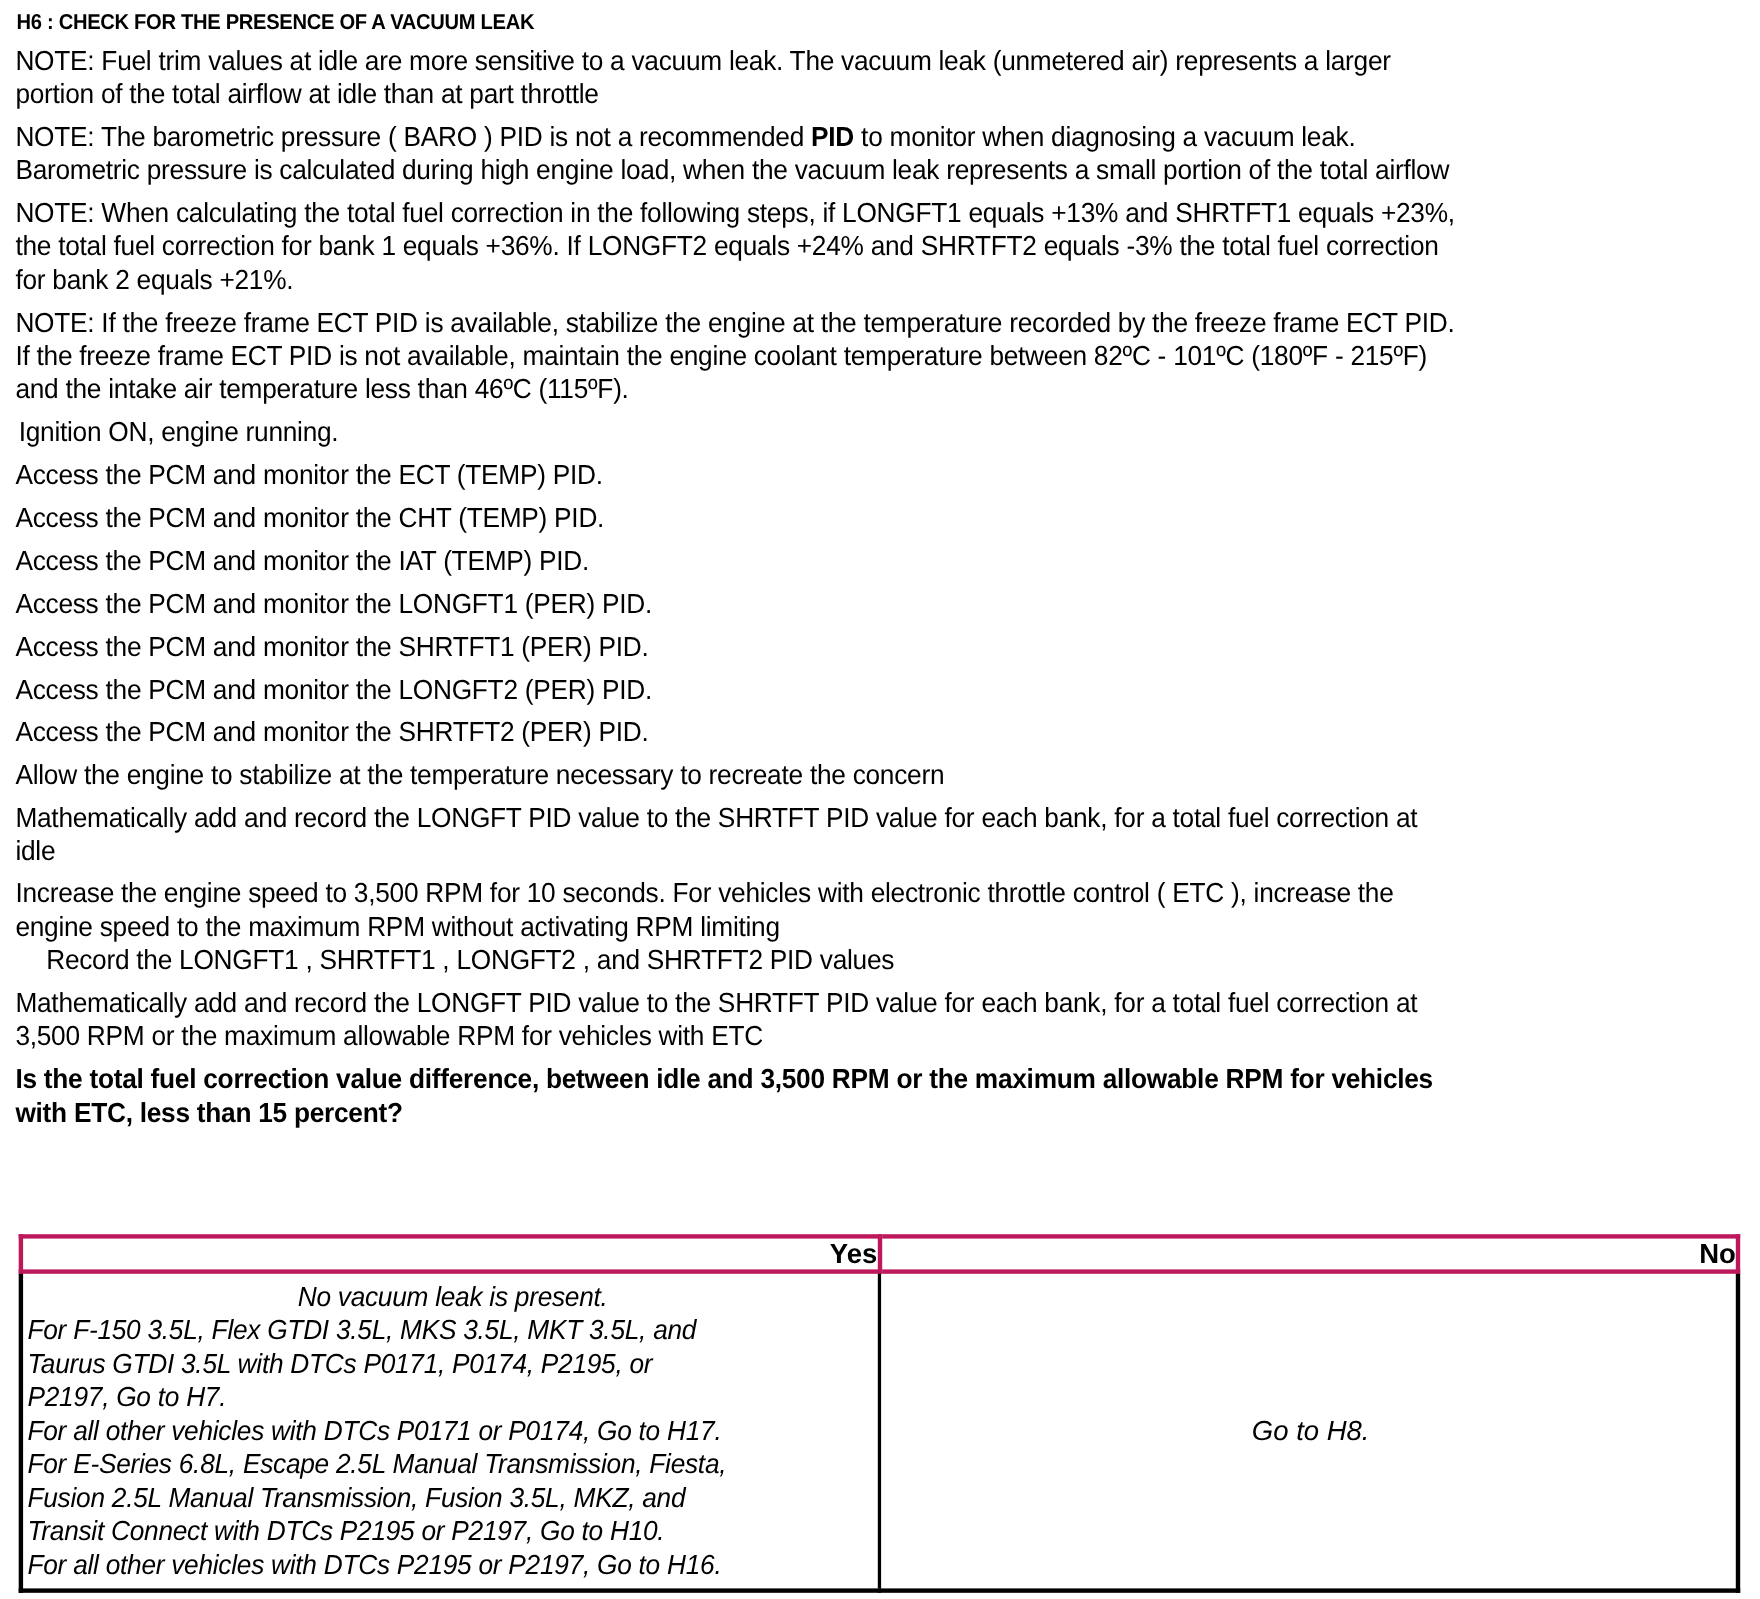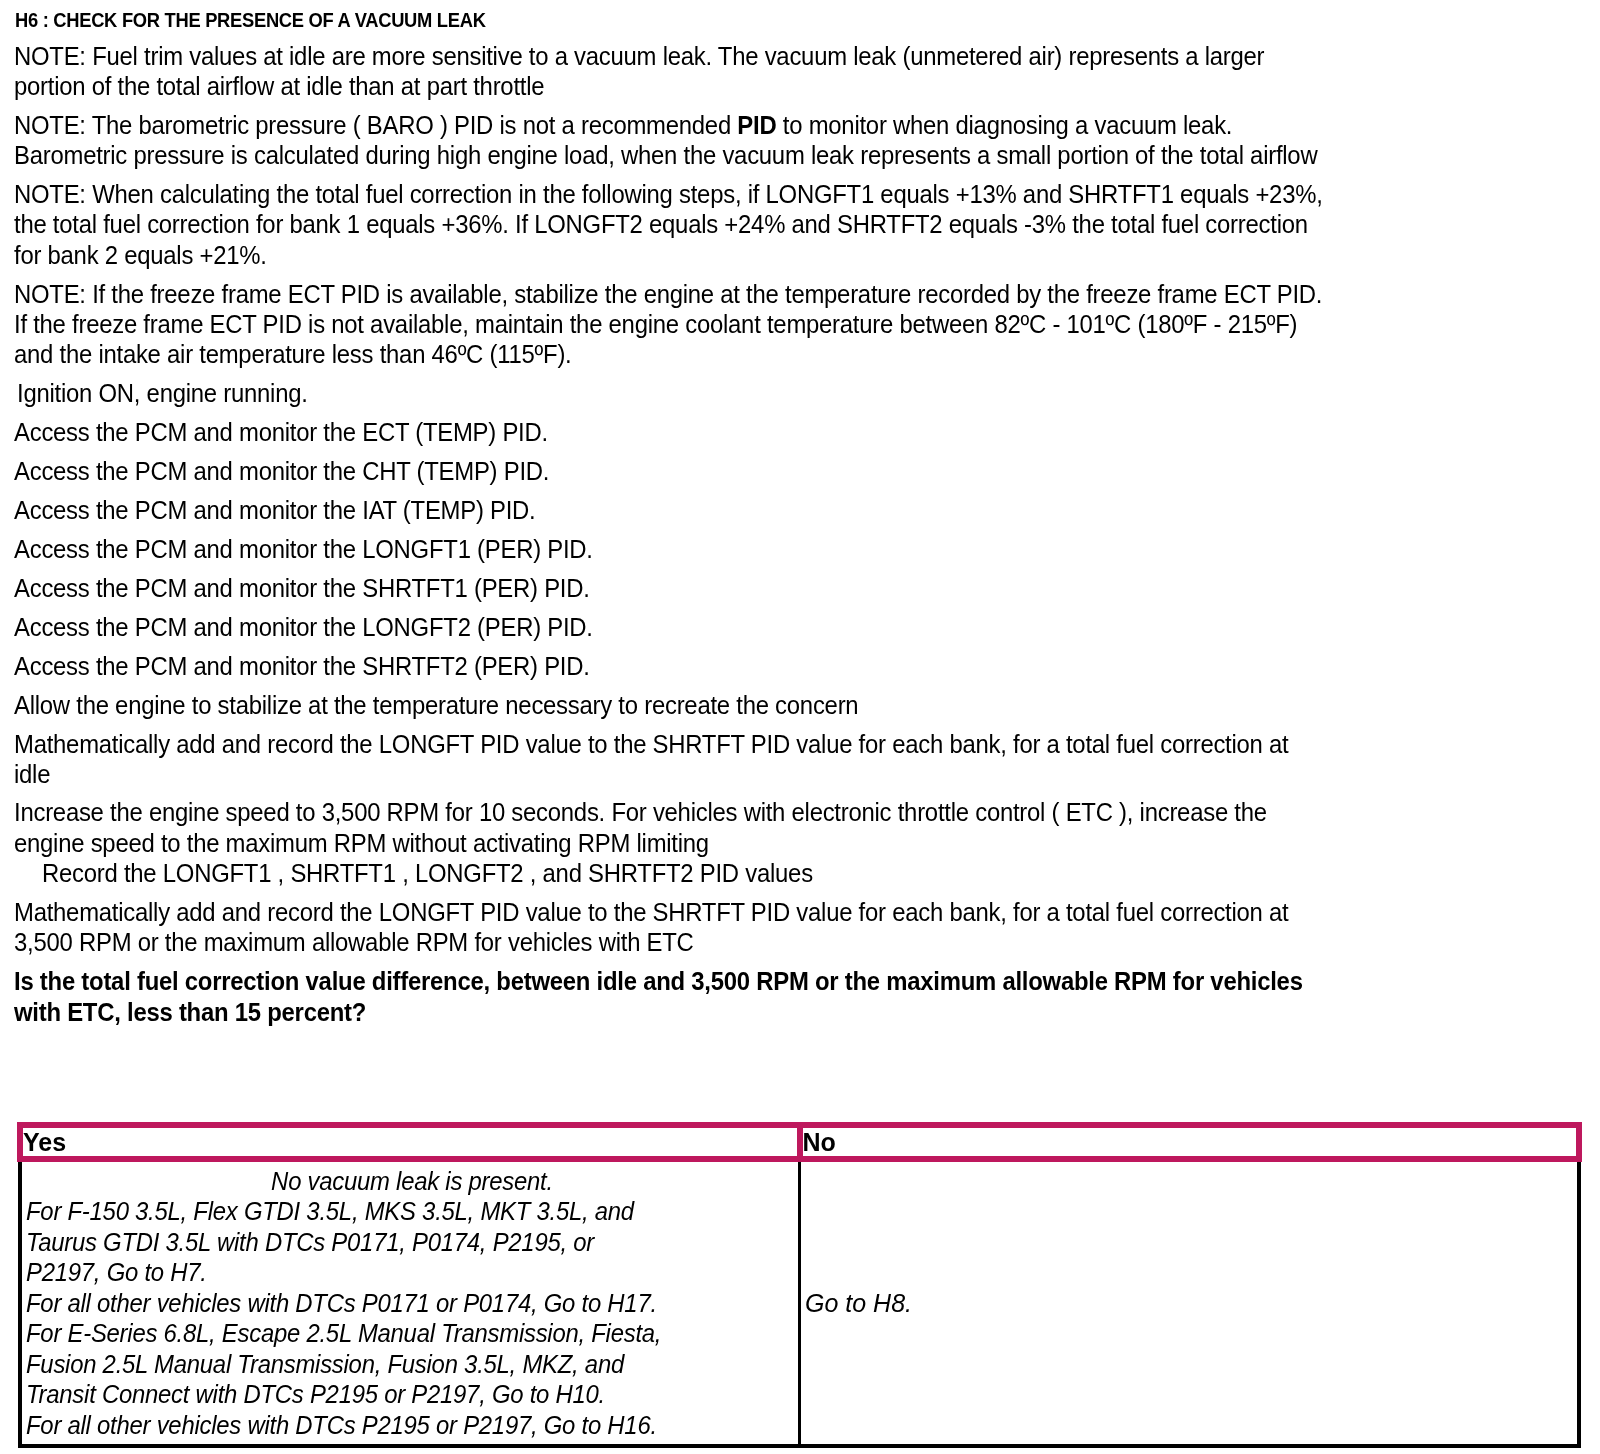--- a/index.html
+++ b/index.html
@@ -52,25 +52,25 @@
       left: 17px;
       top: 1122px;
       width: 1565px;
       height: 326px;
       border-collapse: collapse;
       border: 4px solid #000;
       table-layout: fixed;
       font-size: 25px;
     }
     table.decision th {
-      border: 6px solid #be185d;
+      border: 4px solid #be185d;
       height: 28px;
       padding: 0;
       font-weight: bold;
-      text-align: left;
+      text-align: right;
       line-height: 28px;
       font-size: 25px;
     }
     table.decision td {
       border: 3px solid #000;
       padding: 0 0 0 4px;
       vertical-align: middle;
       font-style: italic;
     }
     .yes-cell .row {
@@ -78,21 +78,21 @@
       white-space: nowrap;
       letter-spacing: -0.25px;
       transform: scaleX(0.955);
       transform-origin: left top;
     }
     .yes-cell .row.center {
       text-align: center;
       transform-origin: center top;
     }
     .no-cell {
-      text-align: left;
+      text-align: center;
     }
   </style>
 </head>
 <body>
 
 <div class="page">
 
   <div class="heading">H6 : CHECK FOR THE PRESENCE OF A VACUUM LEAK</div>
 
   <div class="line" style="top:41px">NOTE: Fuel trim values at idle are more sensitive to a vacuum leak. The vacuum leak (unmetered air) represents a larger</div>

